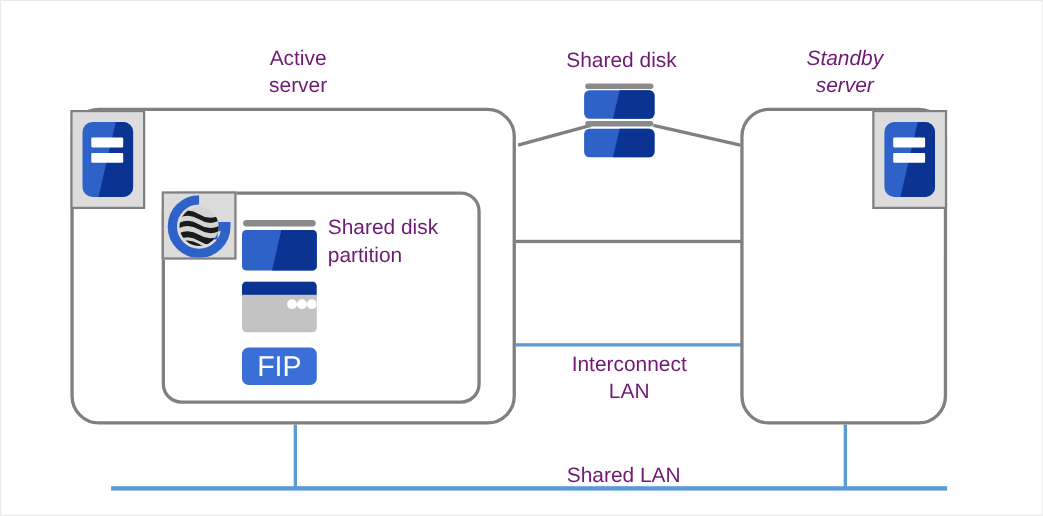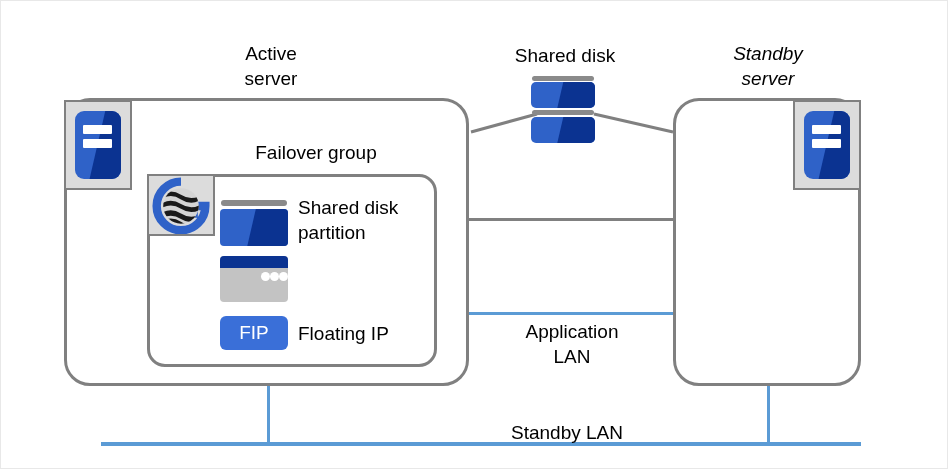--- a/index.html
+++ b/index.html
@@ -14,21 +14,21 @@
     position: relative;
     width: 948px;
     height: 469px;
     background: #ffffff;
     border: 1px solid #e8e8e8;
     box-sizing: border-box;
     overflow: hidden;
   }
   .label {
     position: absolute;
-    color: #000000;
+    color: #701a75;
     font-size: 19px;
     line-height: 25px;
     text-align: center;
     white-space: pre-line;
     font-family: "Liberation Sans", sans-serif;
   }
   
   .server-box {
     position: absolute;
     border: 3px solid #808080;
@@ -166,21 +166,21 @@
     border-radius: 50%;
     background: #ffffff;
   }
 
   
   .fip-chip {
     position: absolute;
     background: #3a6fd8;
     border-radius: 6px;
     color: #ffffff;
-    font-size: 19px;
+    font-size: 26px;
     display: flex;
     align-items: center;
     justify-content: center;
     font-family: "Liberation Sans", sans-serif;
   }
 
   
   .hline, .vline {
     position: absolute;
   }
@@ -221,21 +221,20 @@
 
   <div class="server-box" style="left:63px; top:97px; width:405px; height:288px;"></div>
 
   <div class="server-icon" style="left:63px; top:99px; width:68px; height:90px;">
     <div class="unit">
       <div class="bar b1"></div>
       <div class="bar b2"></div>
     </div>
   </div>
 
-  <div class="label" style="left:180px; top:139px; width:270px;">Failover group</div>
 
   <div class="fo-box" style="left:146px; top:173px; width:290px; height:193px;"></div>
 
   <div class="logo-icon" style="left:146px; top:173px; width:68px; height:62px;">
     <svg viewBox="0 0 68 62" width="64" height="58">
       <defs>
         <clipPath id="globeclip">
             <circle cx="34" cy="32" r="19"></circle>
           </clipPath>
       </defs>
@@ -260,21 +259,20 @@
 partition</div>
 
   <div class="app-icon" style="left:219px; top:255px; width:68px; height:46px;">
     <div class="titlebar"></div>
     <div class="dot" style="left:41px;"></div>
     <div class="dot" style="left:50px;"></div>
     <div class="dot" style="left:59px;"></div>
   </div>
 
   <div class="fip-chip" style="left:219px; top:315px; width:68px; height:34px;">FIP</div>
-  <div class="label" style="left:297px; top:320px; width:170px; text-align:left;">Floating IP</div>
 
   <div class="label" style="left:474px; top:42px; width:180px;">Shared disk</div>
 
   <div class="disk-stack" style="left:530px; top:75px; width:64px; height:70px;">
     <div class="rim" style="top:0;"></div>
     <div class="platter" style="top:8%;"></div>
     <div class="rim" style="top:49%;"></div>
     <div class="platter" style="top:58%;"></div>
   </div>
 
@@ -284,18 +282,18 @@
   <div class="server-box" style="left:672px; top:97px; width:188px; height:288px;"></div>
 
   <div class="server-icon" style="left:792px; top:99px; width:68px; height:90px;">
     <div class="unit">
       <div class="bar b1"></div>
       <div class="bar b2"></div>
     </div>
   </div>
 
 
-  <div class="label" style="left:471px; top:318px; width:200px;">Application
+  <div class="label" style="left:471px; top:318px; width:200px;">Interconnect
 LAN</div>
 
-  <div class="label" style="left:466px; top:419px; width:200px;">Standby  LAN</div>
+  <div class="label" style="left:466px; top:419px; width:200px;">Shared  LAN</div>
 
 </div>
 
 </body></html>

